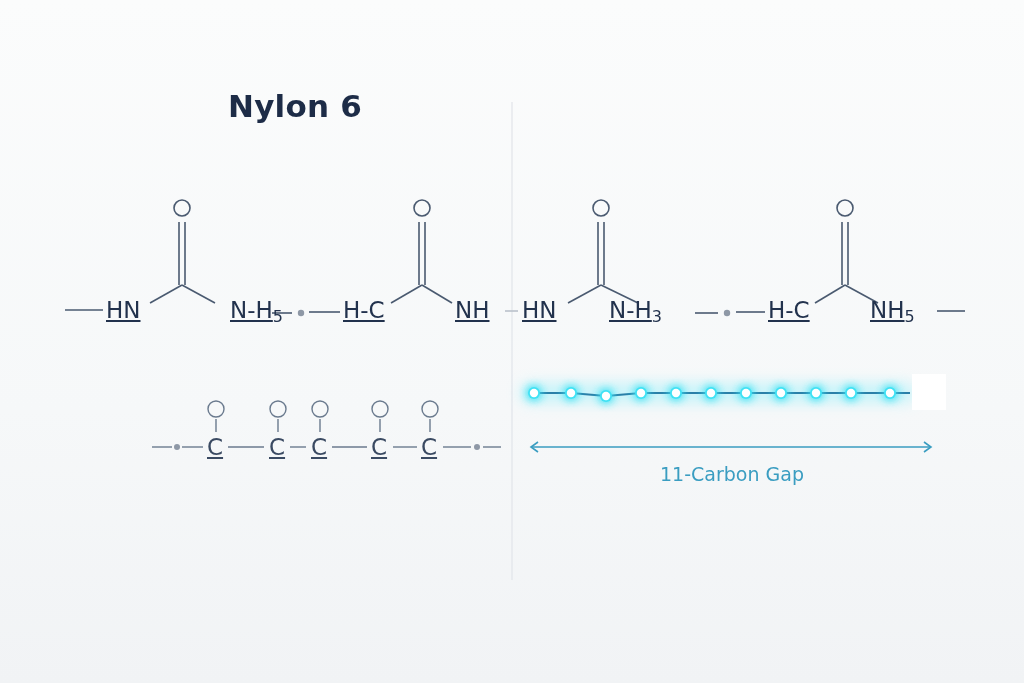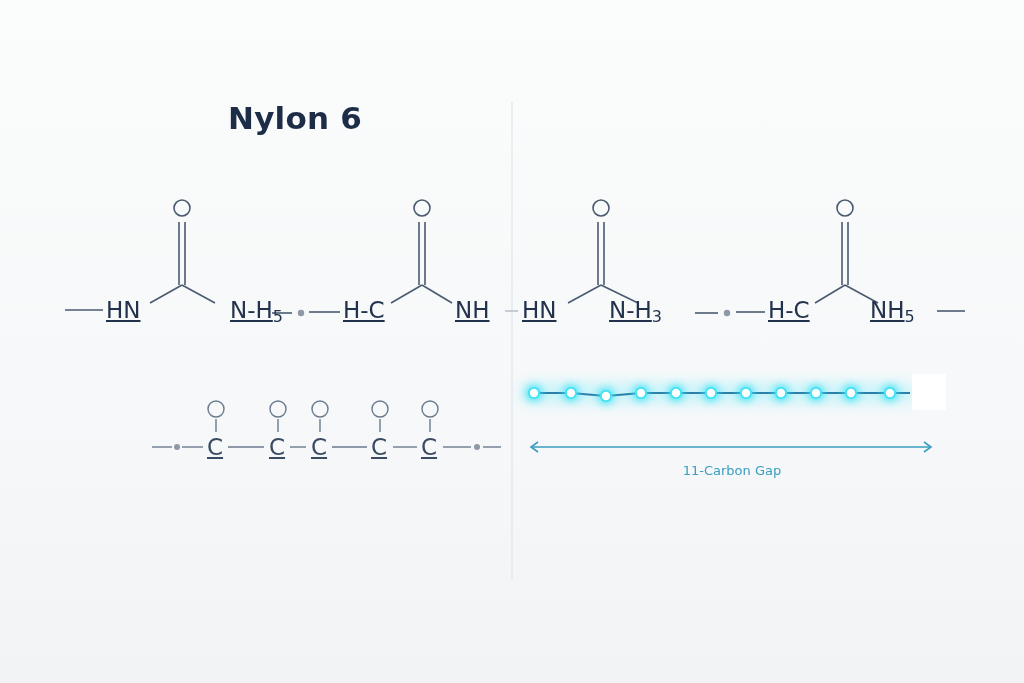--- a/index.html
+++ b/index.html
@@ -4,32 +4,32 @@
   <style>
     html, body { margin: 0; padding: 0; }
     body {
       width: 1024px; height: 683px; overflow: hidden;
       background: linear-gradient(180deg, #fbfcfc 0%, #f6f8f9 60%, #f1f3f5 100%);
       font-family: "DejaVu Sans", "Liberation Sans", sans-serif;
       position: relative;
     }
     .canvas { position: absolute; left: 0; top: 0; width: 1024px; height: 683px; }
     .title {
-      position: absolute; top: 100px; font-size: 31px; font-weight: bold;
+      position: absolute; top: 88px; font-size: 31px; font-weight: bold;
       color: #1d2c47; letter-spacing: 0.2px; white-space: nowrap;
       transform: translateX(-50%);
     }
     .atom {
       position: absolute; font-size: 23px; color: #22324d; white-space: nowrap;
       line-height: 1; font-family: "DejaVu Sans", sans-serif; text-decoration: underline;
     }
     .atom sub { font-size: 16px; position: relative; top: 4px; vertical-align: baseline; }
     .gap-label {
       position: absolute; left: 732px; top: 463px; transform: translateX(-50%);
-      font-size: 13px; color: #3a9dc1; white-space: nowrap;
+      font-size: 19px; color: #3a9dc1; white-space: nowrap;
     }
     .end-block {
       position: absolute; left: 912px; top: 374px; width: 34px; height: 36px;
       background: #ffffff;
     }
   </style>
 </head>
 <body>
 
 <div class="canvas">

